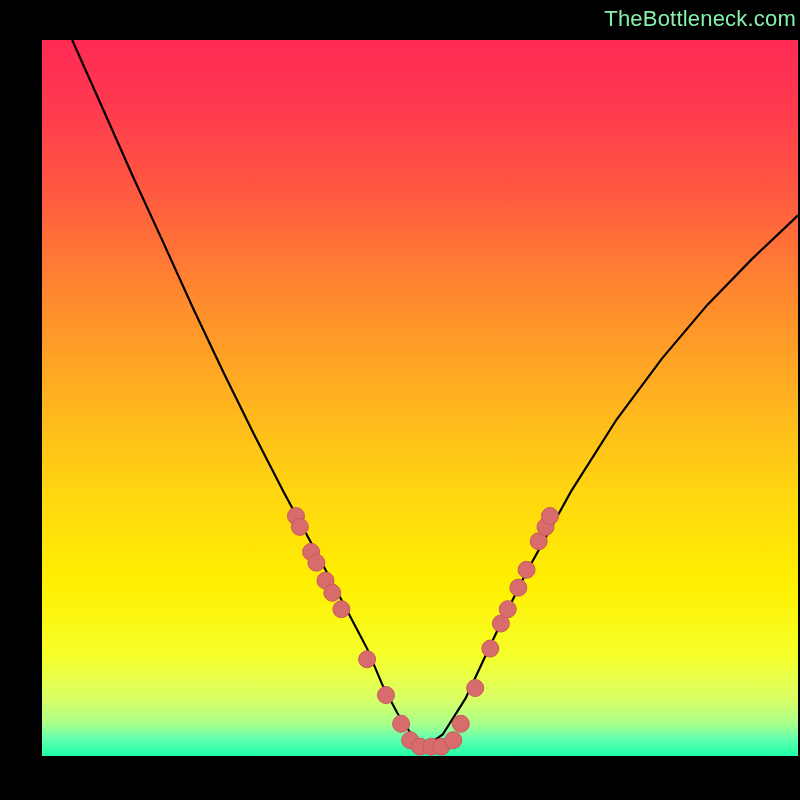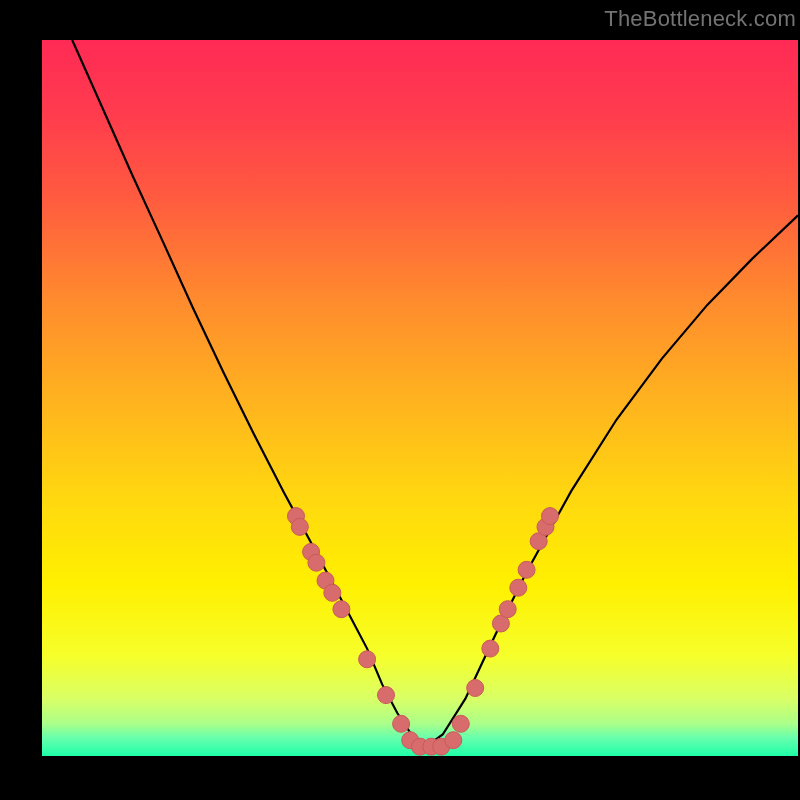--- a/index.html
+++ b/index.html
@@ -26,21 +26,21 @@
     width: 756px;
     height: 716px;
     
   }
   .watermark {
     position: absolute;
     top: 6px;
     right: 4px;
     font-size: 22px;
     font-weight: 400;
-    color: #737373;
+    color: #86efac;
     letter-spacing: 0.2px;
   }
   svg.curve {
     position: absolute;
     left: 0;
     top: 0;
     width: 756px;
     height: 716px;
     overflow: visible;
   }

